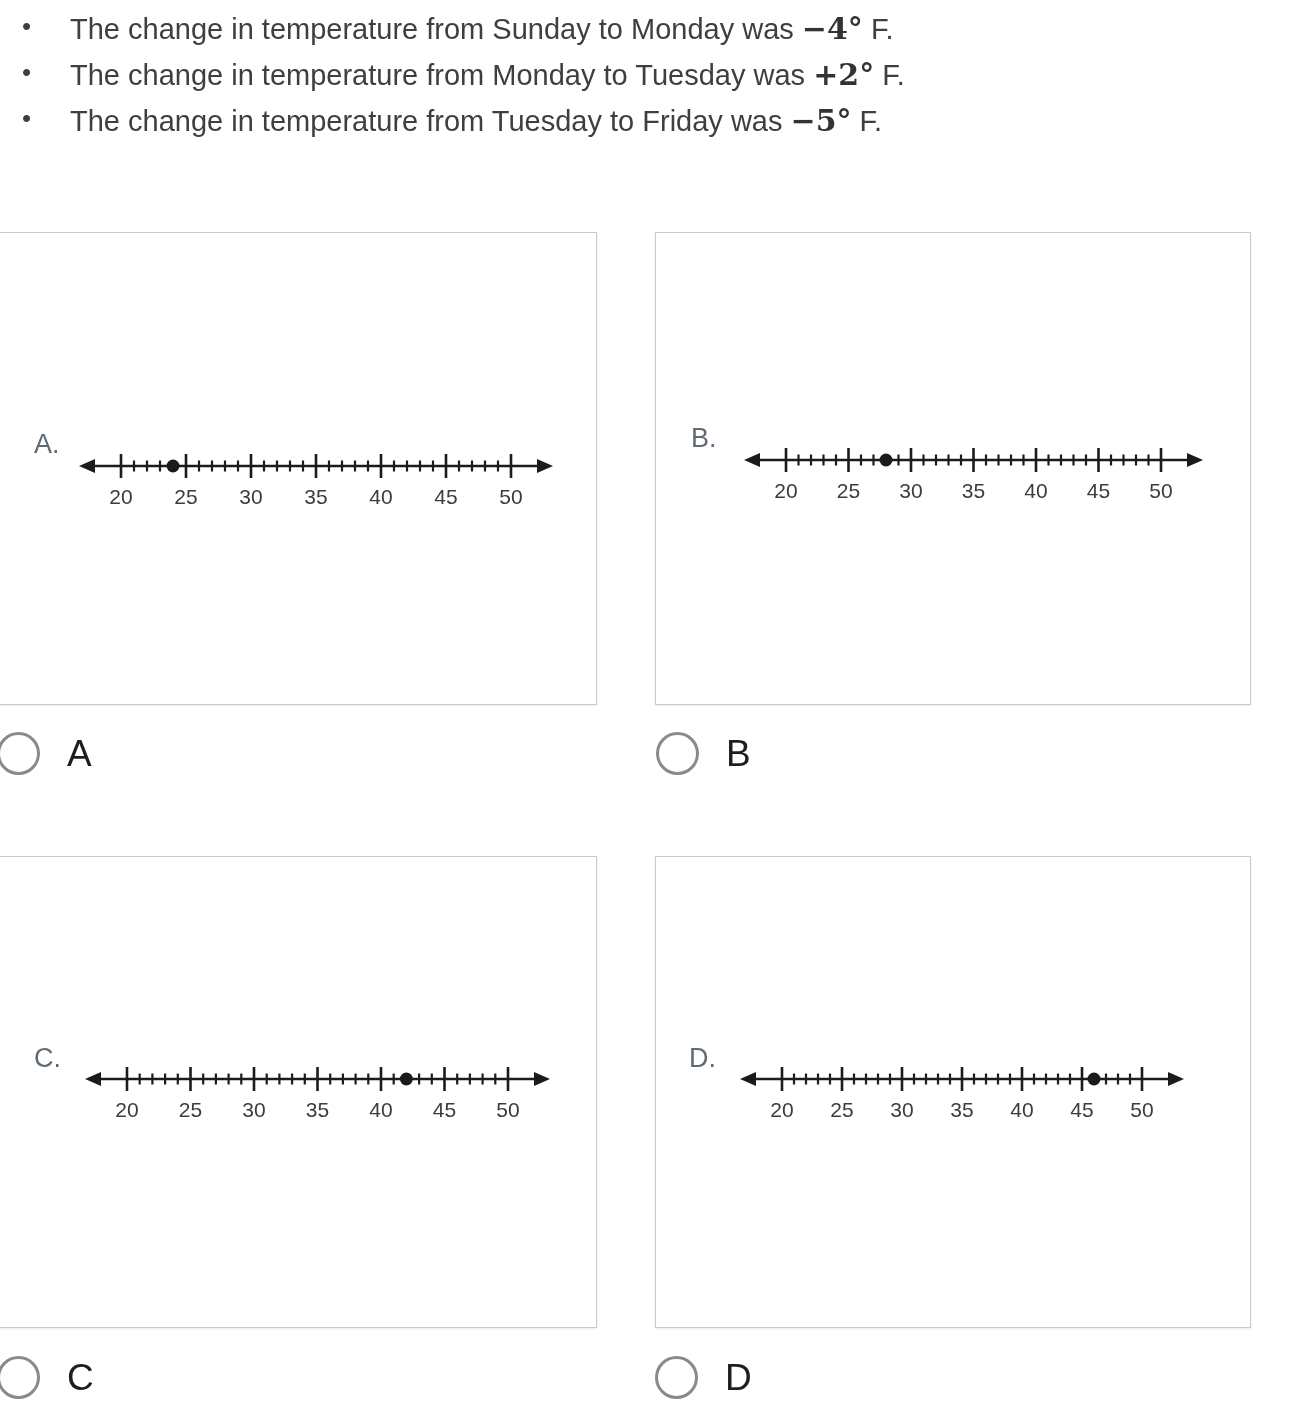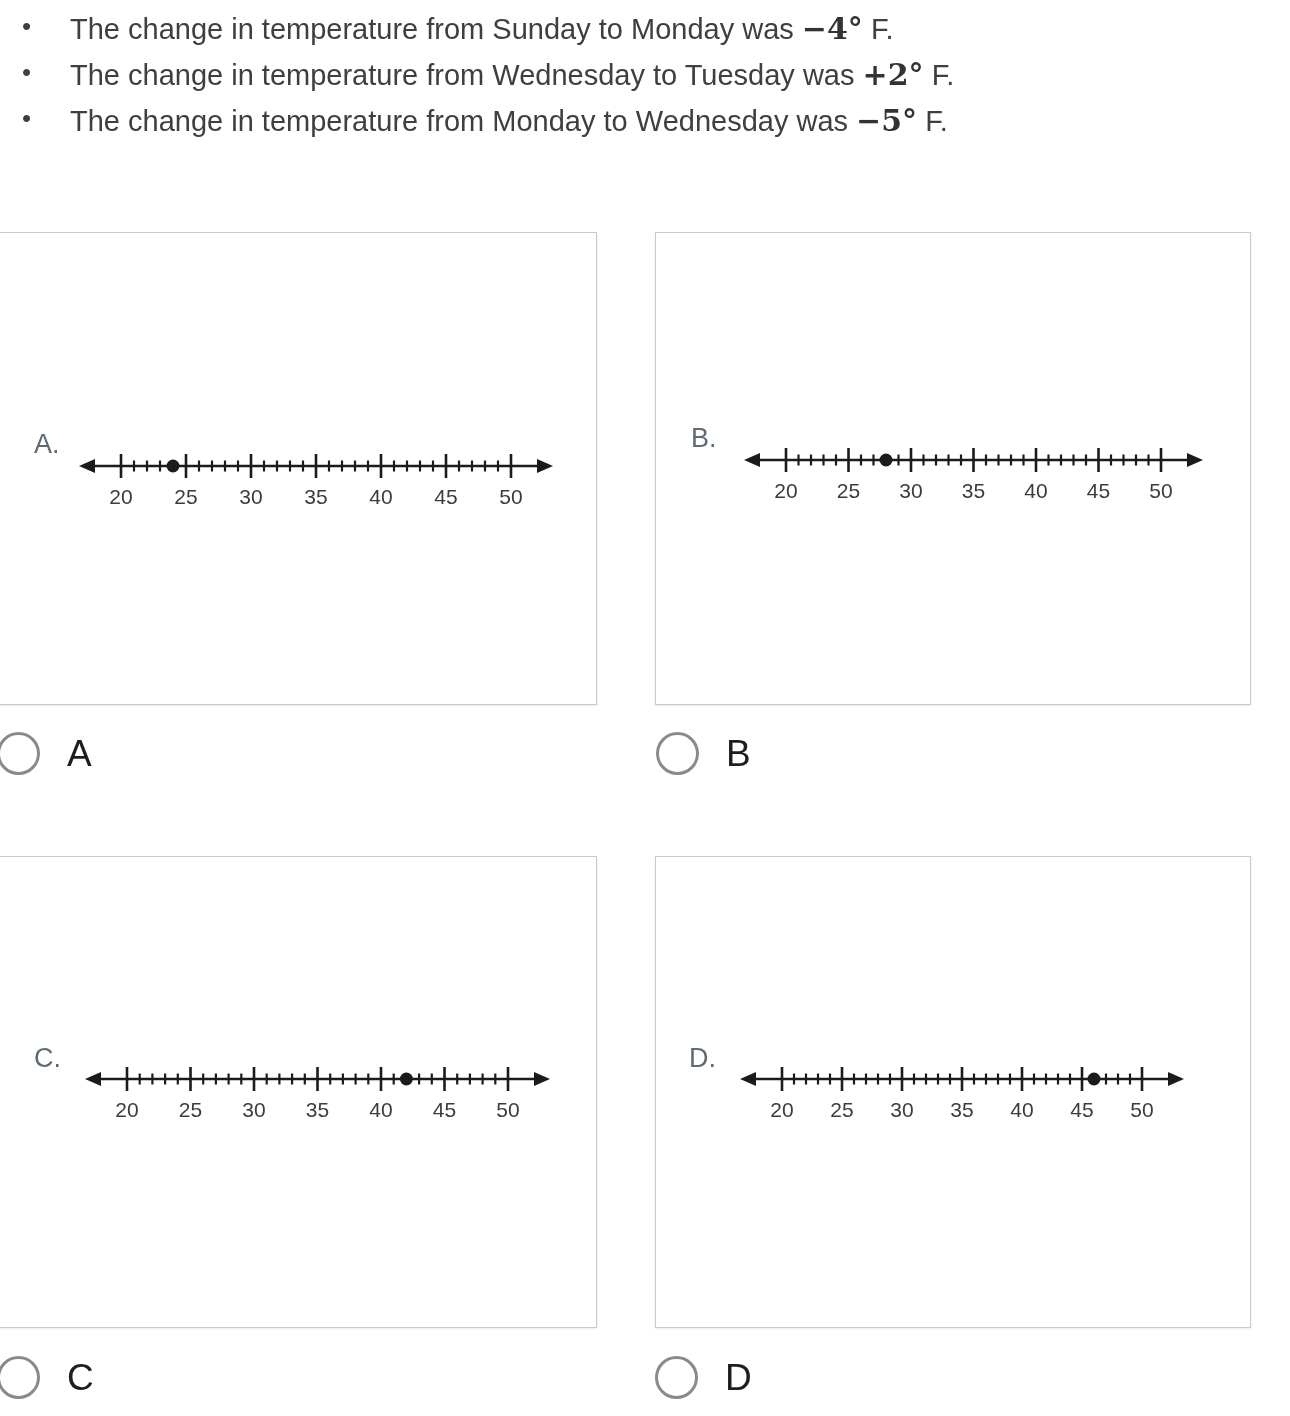--- a/index.html
+++ b/index.html
@@ -49,24 +49,24 @@
   .choice-label{margin-left:27px;font-size:37px;color:#1e1e1e;}
 </style>
 </head>
 <body>
 
 <div class="bullets">
   <div class="bullet">
     <span class="marker">•</span><span>The change in temperature from Sunday to Monday was </span><span class="math">−4°</span><span> F.</span>
   </div>
   <div class="bullet">
-    <span class="marker">•</span><span>The change in temperature from Wednesday to Tuesday was </span><span class="math">+2°</span><span> F.</span>
+    <span class="marker">•</span><span>The change in temperature from Monday to Tuesday was </span><span class="math">+2°</span><span> F.</span>
   </div>
   <div class="bullet">
-    <span class="marker">•</span><span>The change in temperature from Monday to Wednesday was </span><span class="math">−5°</span><span> F.</span>
+    <span class="marker">•</span><span>The change in temperature from Tuesday to Friday was </span><span class="math">−5°</span><span> F.</span>
   </div>
 </div>
 
 <div class="panel panel-a">
   <span class="panel-letter">A.</span>
   <svg class="numberline" width="480" height="72" viewBox="0 0 480 72">
       <line x1="14" y1="24" x2="464" y2="24" stroke="#1b1b1b" stroke-width="2.6"></line>
       <polygon points="2,24 18,17 18,31" fill="#1b1b1b"></polygon>
       <polygon points="476,24 460,17 460,31" fill="#1b1b1b"></polygon>
       <line x1="44" y1="12" x2="44" y2="36" stroke="#1b1b1b" stroke-width="2.6"></line>

